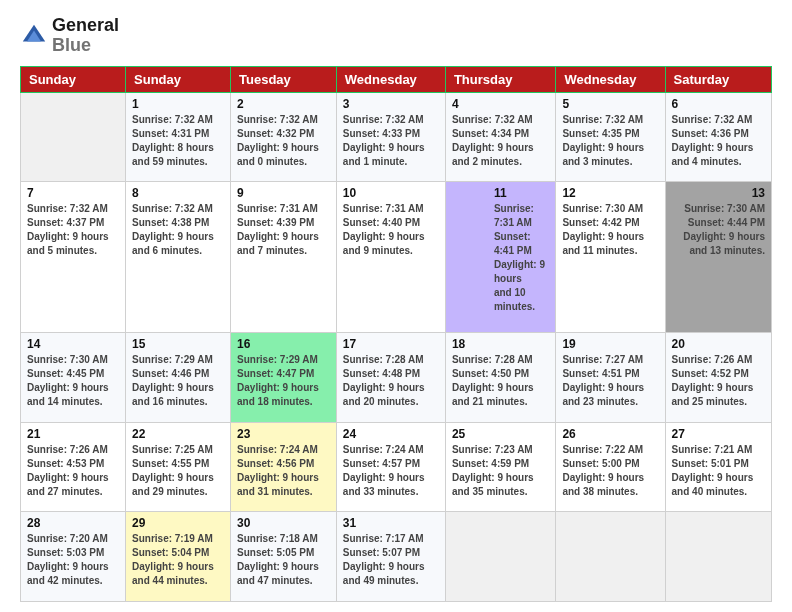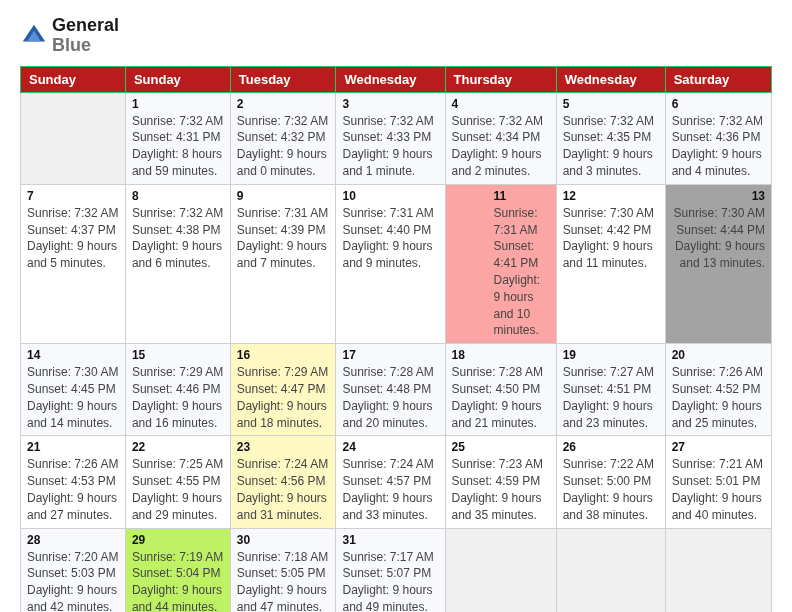--- a/index.html
+++ b/index.html
@@ -82,22 +82,23 @@
     }
     .day-num {
       font-weight: bold;
       font-size: 12px;
       display: block;
       margin-bottom: 2px;
       color: #111;
     }
     .day-info {
       color: #444;
-      font-size: 12px;
+      font-size: 10px;
       line-height: 1.4;
+      font-weight: bold;
     }
     .empty-cell {
       background: #f0f0f0 !important;
     }
   </style>
 </head>
 <body>
 
 <div class="page">
   <div class="header">
@@ -168,21 +169,21 @@
             <div class="day-info">Sunrise: 7:32 AM<br>Sunset: 4:38 PM<br>Daylight: 9 hours<br>and 6 minutes.</div>
           </td>
           <td style="background: rgb(255, 255, 255);">
             <span class="day-num">9</span>
             <div class="day-info">Sunrise: 7:31 AM<br>Sunset: 4:39 PM<br>Daylight: 9 hours<br>and 7 minutes.</div>
           </td>
           <td style="background: rgb(255, 255, 255); margin-top: 37px;">
             <span class="day-num">10</span>
             <div class="day-info">Sunrise: 7:31 AM<br>Sunset: 4:40 PM<br>Daylight: 9 hours<br>and 9 minutes.</div>
           </td>
-          <td style="background: #fca5a5; padding-left: 48px;">
+          <td style="background: #c4b5fd; padding-left: 48px;">
             <span class="day-num">11</span>
             <div class="day-info">Sunrise: 7:31 AM<br>Sunset: 4:41 PM<br>Daylight: 9 hours<br>and 10 minutes.</div>
           </td>
           <td style="background: rgb(255, 255, 255);">
             <span class="day-num">12</span>
             <div class="day-info">Sunrise: 7:30 AM<br>Sunset: 4:42 PM<br>Daylight: 9 hours<br>and 11 minutes.</div>
           </td>
           <td style="background: #a3a3a3; text-align: right;">
             <span class="day-num">13</span>
             <div class="day-info">Sunrise: 7:30 AM<br>Sunset: 4:44 PM<br>Daylight: 9 hours<br>and 13 minutes.</div>
@@ -190,21 +191,21 @@
         </tr>
         <tr>
           <td style="background: rgb(247, 249, 252);">
             <span class="day-num">14</span>
             <div class="day-info">Sunrise: 7:30 AM<br>Sunset: 4:45 PM<br>Daylight: 9 hours<br>and 14 minutes.</div>
           </td>
           <td style="background: rgb(247, 249, 252);">
             <span class="day-num">15</span>
             <div class="day-info">Sunrise: 7:29 AM<br>Sunset: 4:46 PM<br>Daylight: 9 hours<br>and 16 minutes.</div>
           </td>
-          <td style="background: #fef9c3;">
+          <td style="background: #86efac;">
             <span class="day-num">16</span>
             <div class="day-info">Sunrise: 7:29 AM<br>Sunset: 4:47 PM<br>Daylight: 9 hours<br>and 18 minutes.</div>
           </td>
           <td style="background: rgb(247, 249, 252);">
             <span class="day-num">17</span>
             <div class="day-info">Sunrise: 7:28 AM<br>Sunset: 4:48 PM<br>Daylight: 9 hours<br>and 20 minutes.</div>
           </td>
           <td style="background: rgb(247, 249, 252);">
             <span class="day-num">18</span>
             <div class="day-info">Sunrise: 7:28 AM<br>Sunset: 4:50 PM<br>Daylight: 9 hours<br>and 21 minutes.</div>
@@ -246,21 +247,21 @@
           <td style="background: rgb(255, 255, 255);">
             <span class="day-num">27</span>
             <div class="day-info">Sunrise: 7:21 AM<br>Sunset: 5:01 PM<br>Daylight: 9 hours<br>and 40 minutes.</div>
           </td>
         </tr>
         <tr>
           <td style="background: rgb(247, 249, 252);">
             <span class="day-num">28</span>
             <div class="day-info">Sunrise: 7:20 AM<br>Sunset: 5:03 PM<br>Daylight: 9 hours<br>and 42 minutes.</div>
           </td>
-          <td style="background: #bef264; margin-left: 16px;">
+          <td style="background: #fef9c3; margin-left: 16px;">
             <span class="day-num">29</span>
             <div class="day-info">Sunrise: 7:19 AM<br>Sunset: 5:04 PM<br>Daylight: 9 hours<br>and 44 minutes.</div>
           </td>
           <td style="background: rgb(247, 249, 252);">
             <span class="day-num">30</span>
             <div class="day-info">Sunrise: 7:18 AM<br>Sunset: 5:05 PM<br>Daylight: 9 hours<br>and 47 minutes.</div>
           </td>
           <td style="background: rgb(247, 249, 252);">
             <span class="day-num">31</span>
             <div class="day-info">Sunrise: 7:17 AM<br>Sunset: 5:07 PM<br>Daylight: 9 hours<br>and 49 minutes.</div>

